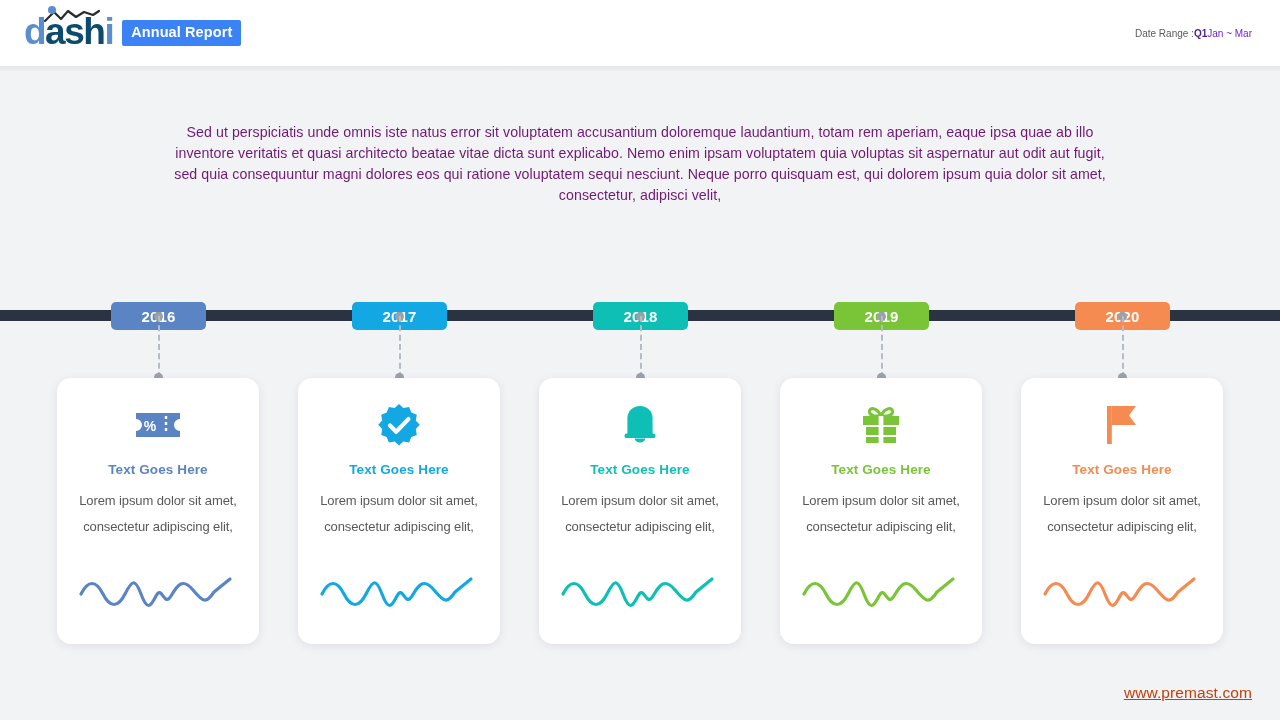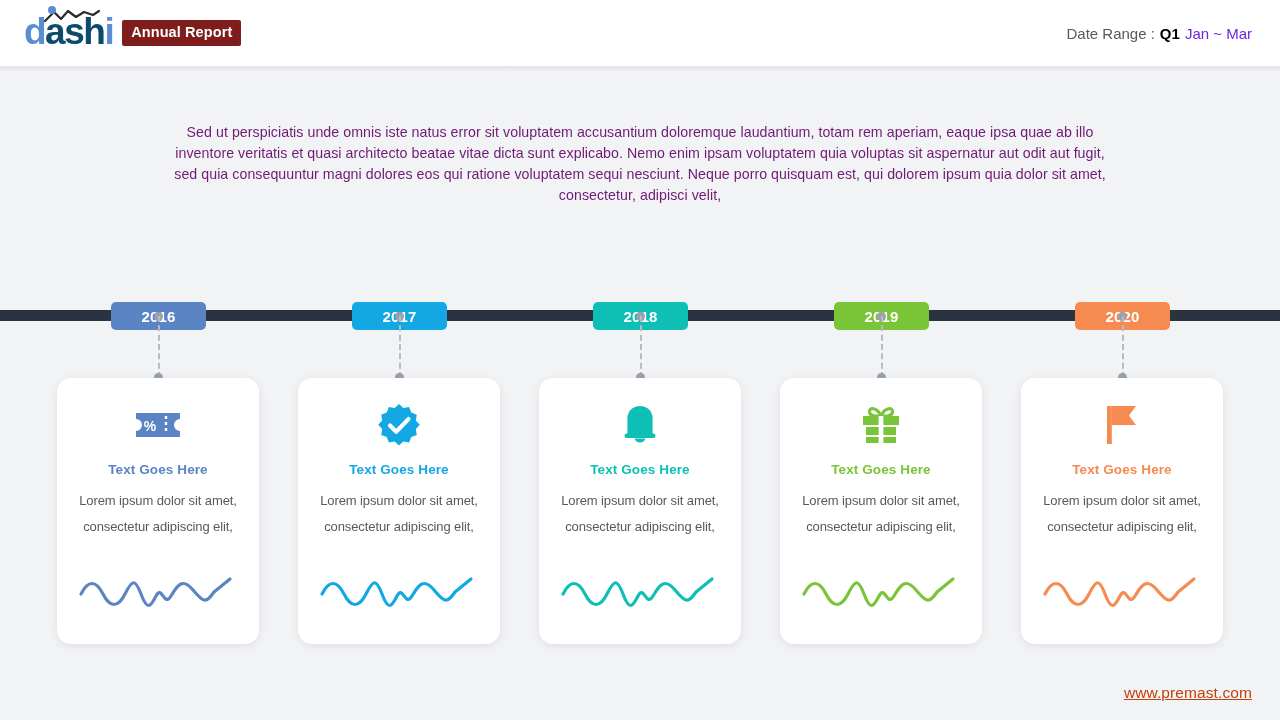--- a/index.html
+++ b/index.html
@@ -65,21 +65,21 @@
   .logo-dot {
     position: absolute;
     left: 24px;
     top: -7px;
     width: 8px; height: 8px;
     border-radius: 50%;
     background: #5b8ed0;
   }
 
   .badge-annual {
-    background: #7f1d1d;
+    background: #3b82f6;
     color: #ffffff;
     font-size: 14.5px;
     font-weight: bold;
     padding: 5px 9px 6px;
     border-radius: 2px;
     margin-left: 9px;
     letter-spacing: 0.1px;
     line-height: 1;
     white-space: nowrap;
   }
@@ -89,28 +89,27 @@
     color: #2b2b2b;
     margin-left: 20px;
     letter-spacing: -0.2px;
     white-space: nowrap;
   }
   .page-title .t-strong { font-weight: bold; }
   .page-title .t-light { font-weight: normal; color: #3a3a3a; }
 
   .date-range {
     margin-left: auto;
-    font-size: 15px;
+    font-size: 10px;
     color: #5a5a5a;
     white-space: nowrap;
     display: flex;
     align-items: baseline;
-    gap: 5px;
-  }
-  .date-range .dr-q { color: #000000; font-weight: bold; }
+  }
+  .date-range .dr-q { color: #4c1d95; font-weight: bold; }
   .date-range .dr-months { color: #6d28d9; }
 
   
   .intro {
     position: absolute;
     top: 122px;
     left: 168px;
     width: 944px;
     text-align: center;
     font-size: 14.2px;

